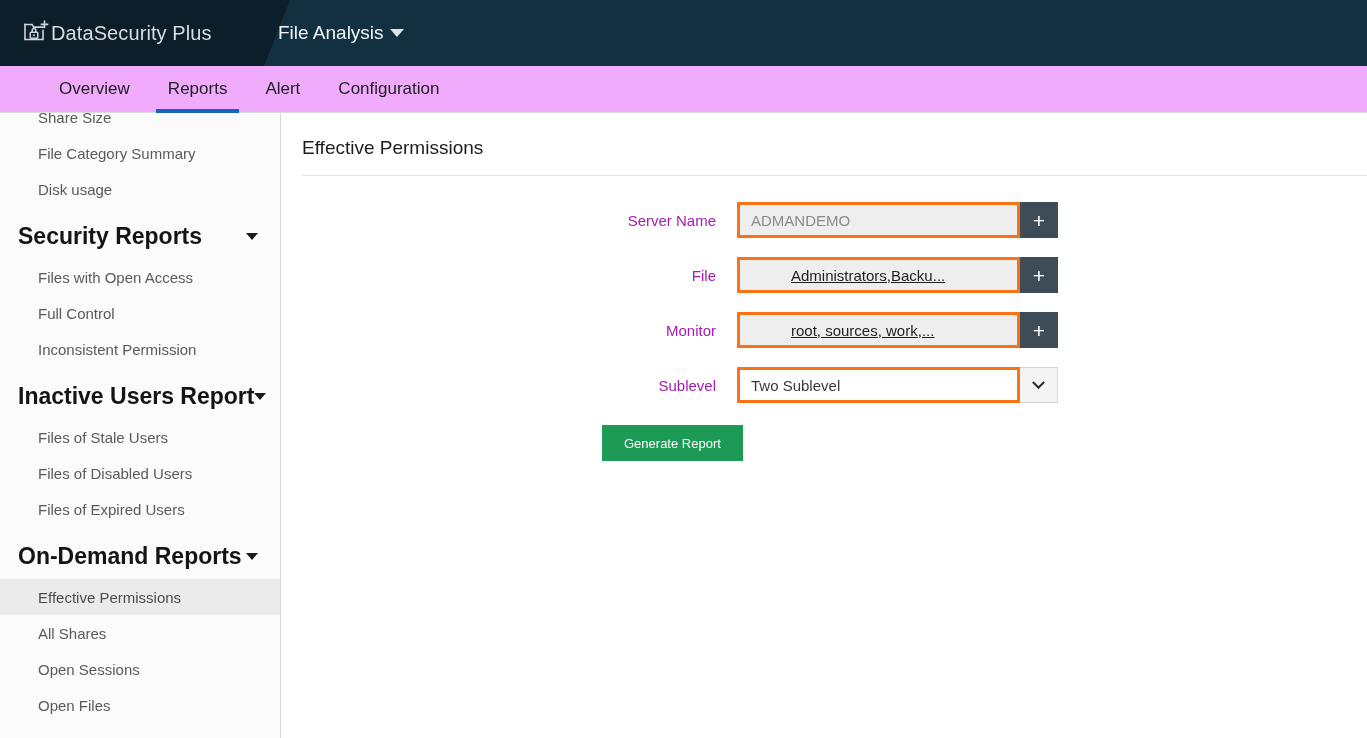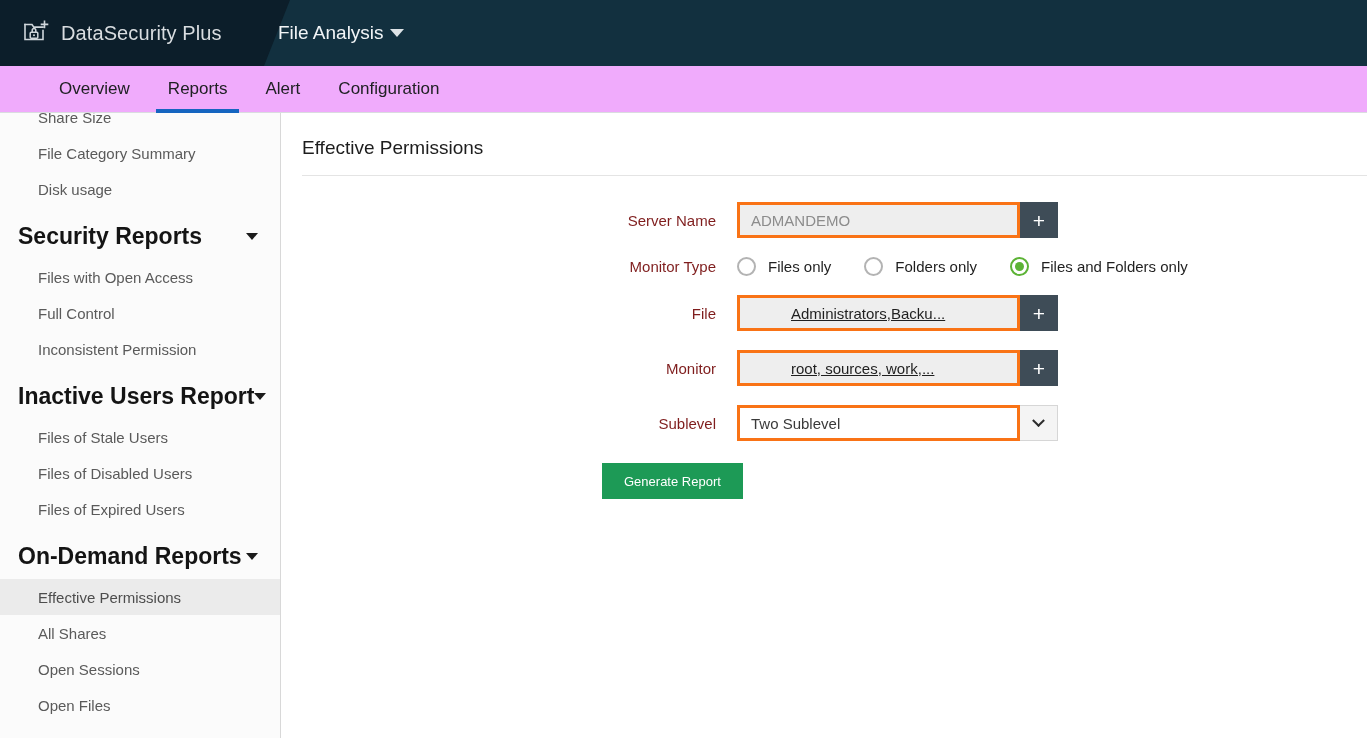--- a/index.html
+++ b/index.html
@@ -24,21 +24,21 @@
     position: absolute;
     left: 0; top: 0; bottom: 0;
     width: 290px;
     background: #0c1e2a;
     clip-path: polygon(0 0, 100% 0, calc(100% - 26px) 100%, 0 100%);
   }
   .brand {
     position: relative;
     display: flex;
     align-items: center;
-    gap: 11px;
+    gap: 1px;
     padding-left: 22px;
     width: 258px;
   }
   .brand-icon { width: 28px; height: 28px; display: block; }
   .brand-name {
     color: #d9dde0;
     font-size: 20px;
     letter-spacing: .1px;
     white-space: nowrap;
   }
@@ -165,21 +165,21 @@
   .form-row {
     display: flex;
     align-items: center;
     margin-bottom: 19px;
   }
   .form-label {
     width: 456px;
     text-align: right;
     padding-right: 21px;
     font-size: 15px;
-    color: #7f1d1d;
+    color: #a21caf;
     white-space: nowrap;
   }
 
   .input-combo { display: flex; align-items: stretch; }
   .text-field {
     width: 283px;
     height: 36px;
     border: 3px solid #f97316;
     background: #eeeeee;
     display: flex;
@@ -386,37 +386,20 @@
     <div class="form">
 
       <div class="form-row">
         <div class="form-label">Server Name</div>
         <div class="input-combo">
           <div class="text-field placeholder-style">ADMANDEMO</div>
           <div class="plus-btn">+</div>
         </div>
       </div>
 
-      <div class="form-row">
-        <div class="form-label">Monitor Type</div>
-        <div class="radio-group">
-          <div class="radio-item">
-            <span class="radio-dot"></span>
-            <span class="radio-label">Files only</span>
-          </div>
-          <div class="radio-item">
-            <span class="radio-dot"></span>
-            <span class="radio-label">Folders only</span>
-          </div>
-          <div class="radio-item checked">
-            <span class="radio-dot"></span>
-            <span class="radio-label">Files and Folders only</span>
-          </div>
-        </div>
-      </div>
 
       <div class="form-row">
         <div class="form-label">File</div>
         <div class="input-combo">
           <div class="text-field linkish">
               <span>Administrators,Backu...</span>
             </div>
           <div class="plus-btn">+</div>
         </div>
       </div>

